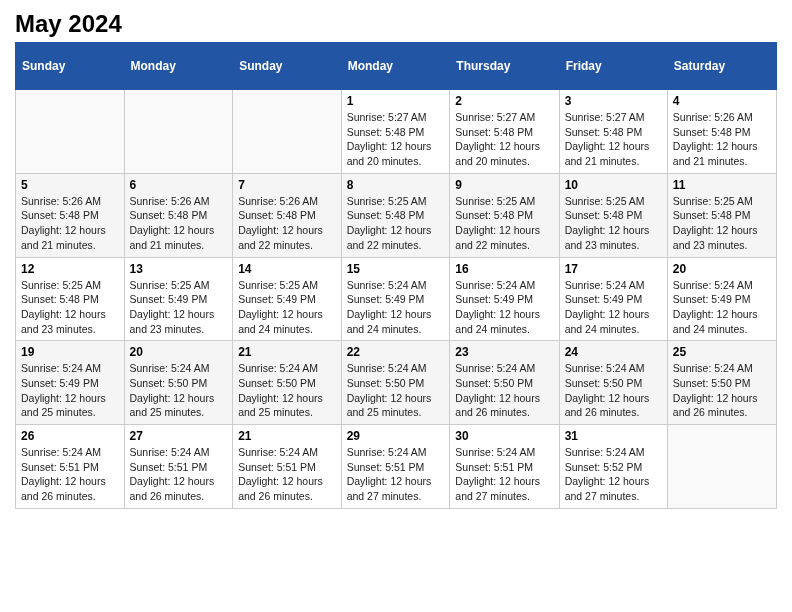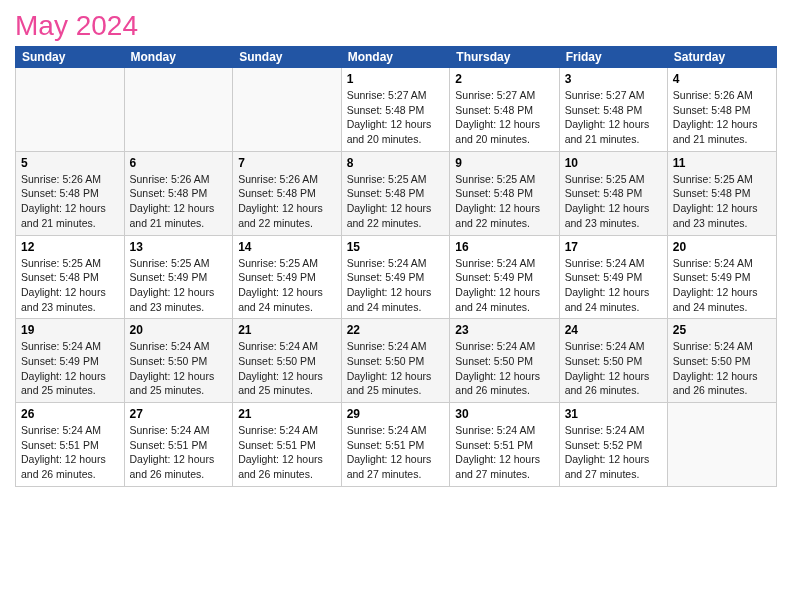--- a/index.html
+++ b/index.html
@@ -22,38 +22,38 @@
       align-items: flex-start;
     }
     .logo-row {
       display: flex;
       align-items: center;
     }
     .title-block {
       text-align: right;
     }
     .title-month {
-      font-size: 28px;
-      font-weight: normal;
-      color: #ec4899;
+      font-size: 24px;
+      font-weight: bold;
+      color: #000000;
     }
     .title-location {
       font-size: 15px;
       color: #444;
     }
     .calendar {
       width: 100%;
       border-collapse: collapse;
       font-size: 11px;
     }
     .calendar th {
       background: #2255a4;
       color: #fff;
       text-align: left;
-      padding: 3px 6px;
+      padding: 16px 6px;
       font-size: 12px;
       border: 1px solid #2255a4;
     }
     .calendar td {
       border: 1px solid #ccc;
       vertical-align: top;
       padding: 4px 5px;
       width: 113px;
       min-height: 70px;
       background: #fff;

